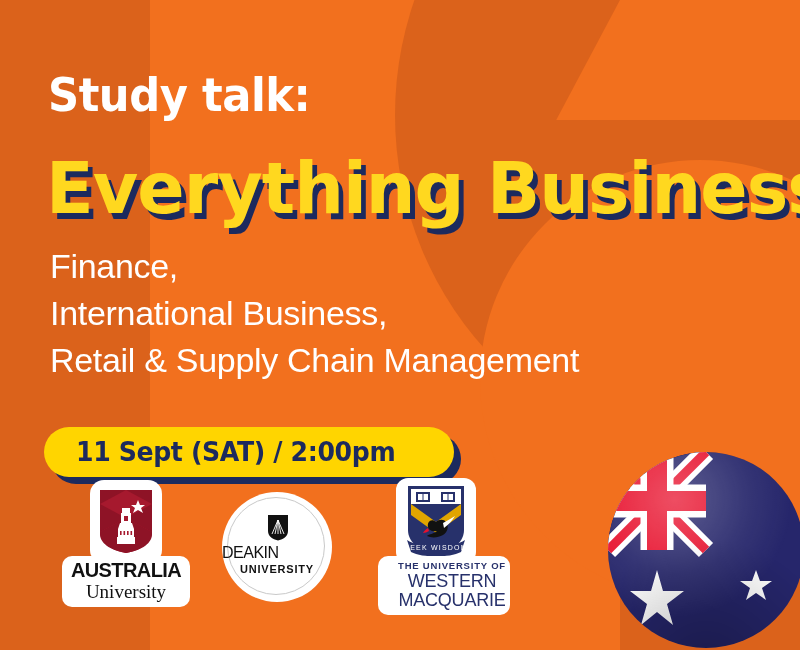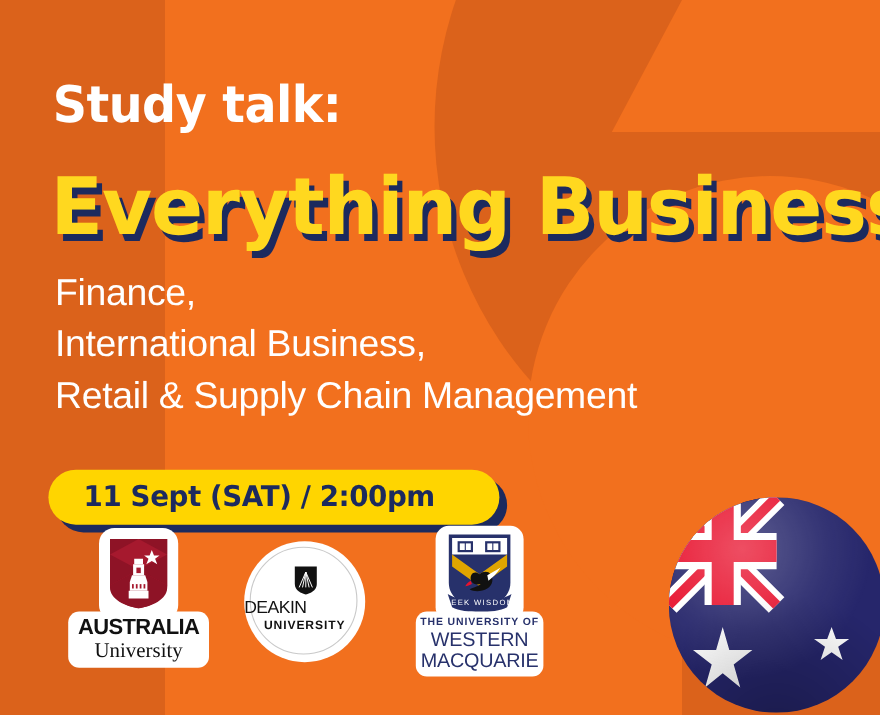--- a/index.html
+++ b/index.html
@@ -130,21 +130,21 @@
 
   
   .uwa{left:378px;top:8px;width:116px;height:140px;}
   .uwa-badge{
     position:absolute;left:18px;top:0;width:80px;height:86px;
     background:#FFFFFF;border-radius:12px;
   }
   .uwa-crest{position:absolute;left:25px;top:4px;width:66px;height:78px;}
   .uwa-word{
     position:absolute;left:0;top:78px;width:116px;background:#FFFFFF;
-    border-radius:10px;padding:4px 0 5px 0;text-align:center;
+    border-radius:10px;padding:4px 0 5px 16px;text-align:center;
   }
   .uwa-word .u1{
     font-size:9.5px;font-weight:bold;color:#27316B;letter-spacing:0.8px;
     font-family:"Liberation Sans", sans-serif;line-height:12px;
   }
   .uwa-word .u2,.uwa-word .u3{
     font-size:18px;font-weight:normal;color:#27316B;letter-spacing:-0.2px;
     font-family:"Liberation Sans", sans-serif;line-height:19px;
   }
 

